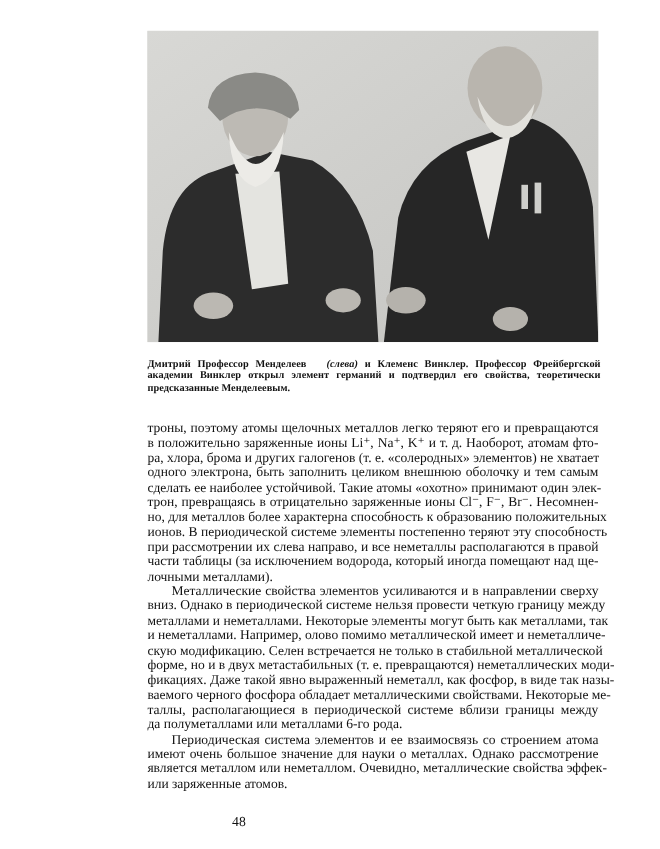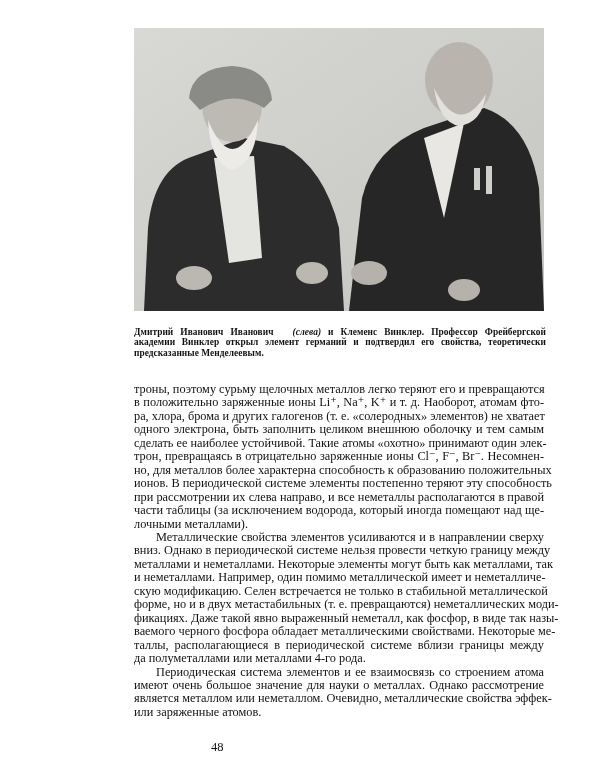--- a/index.html
+++ b/index.html
@@ -40,48 +40,48 @@
     <ellipse cx="325" cy="52" rx="34" ry="38" fill="#b9b5ae"></ellipse>
     <path d="M300 60 Q325 110 352 66 Q348 95 325 98 Q305 94 300 60 Z" fill="#e2e1dc"></path>
     <rect x="340" y="140" width="6" height="22" fill="#cfcfcb"></rect>
     <rect x="352" y="138" width="6" height="28" fill="#cfcfcb"></rect>
     <ellipse cx="235" cy="245" rx="18" ry="12" fill="#b5b2ac"></ellipse>
     <ellipse cx="330" cy="262" rx="16" ry="11" fill="#b5b2ac"></ellipse>
   </svg>
 </div>
 
 <div class="caption">
-  <span>Дмитрий Иванович Иванович </span><span class="it">(слева)</span><span> и Клеменс Винклер. Профессор Фрейбергской академии Винклер открыл элемент германий и подтвердил его свойства, теоретически предсказанные Менделеевым.</span>
+  <span>Дмитрий Профессор Менделеев </span><span class="it">(слева)</span><span> и Клеменс Винклер. Профессор Фрейбергской академии Винклер открыл элемент германий и подтвердил его свойства, теоретически предсказанные Менделеевым.</span>
 </div>
 
 <div class="body-text">
   <p>
-    <span class="line">троны, поэтому сурьму щелочных металлов легко теряют его и превращаются</span>
+    <span class="line">троны, поэтому атомы щелочных металлов легко теряют его и превращаются</span>
     <span class="line">в положительно заряженные ионы Li⁺, Na⁺, K⁺ и т. д. Наоборот, атомам фто-</span>
     <span class="line">ра, хлора, брома и других галогенов (т. е. «солеродных» элементов) не хватает</span>
     <span class="line">одного электрона, быть заполнить целиком внешнюю оболочку и тем самым</span>
     <span class="line">сделать ее наиболее устойчивой. Такие атомы «охотно» принимают один элек-</span>
     <span class="line">трон, превращаясь в отрицательно заряженные ионы Cl⁻, F⁻, Br⁻. Несомнен-</span>
     <span class="line">но, для металлов более характерна способность к образованию положительных</span>
     <span class="line">ионов. В периодической системе элементы постепенно теряют эту способность</span>
     <span class="line">при рассмотрении их слева направо, и все неметаллы располагаются в правой</span>
     <span class="line">части таблицы (за исключением водорода, который иногда помещают над ще-</span>
     <span class="line last">лочными металлами).</span>
   </p>
   <p>
     <span class="line" style="padding-left:22px">Металлические свойства элементов усиливаются и в направлении сверху</span>
     <span class="line">вниз. Однако в периодической системе нельзя провести четкую границу между</span>
     <span class="line">металлами и неметаллами. Некоторые элементы могут быть как металлами, так</span>
-    <span class="line">и неметаллами. Например, один помимо металлической имеет и неметалличе-</span>
+    <span class="line">и неметаллами. Например, олово помимо металлической имеет и неметалличе-</span>
     <span class="line">скую модификацию. Селен встречается не только в стабильной металлической</span>
     <span class="line">форме, но и в двух метастабильных (т. е. превращаются) неметаллических моди-</span>
     <span class="line">фикациях. Даже такой явно выраженный неметалл, как фосфор, в виде так назы-</span>
     <span class="line">ваемого черного фосфора обладает металлическими свойствами. Некоторые ме-</span>
     <span class="line">таллы, располагающиеся в периодической системе вблизи границы между</span>
-    <span class="line last">да полуметаллами или металлами 4-го рода.</span>
+    <span class="line last">да полуметаллами или металлами 6-го рода.</span>
   </p>
   <p>
     <span class="line" style="padding-left:22px">Периодическая система элементов и ее взаимосвязь со строением атома</span>
     <span class="line">имеют очень большое значение для науки о металлах. Однако рассмотрение</span>
     <span class="line">является металлом или неметаллом. Очевидно, металлические свойства эффек-</span>
     <span class="line last">или заряженные атомов.</span>
   </p>
 </div>
 
 <div class="page-num">48</div>

